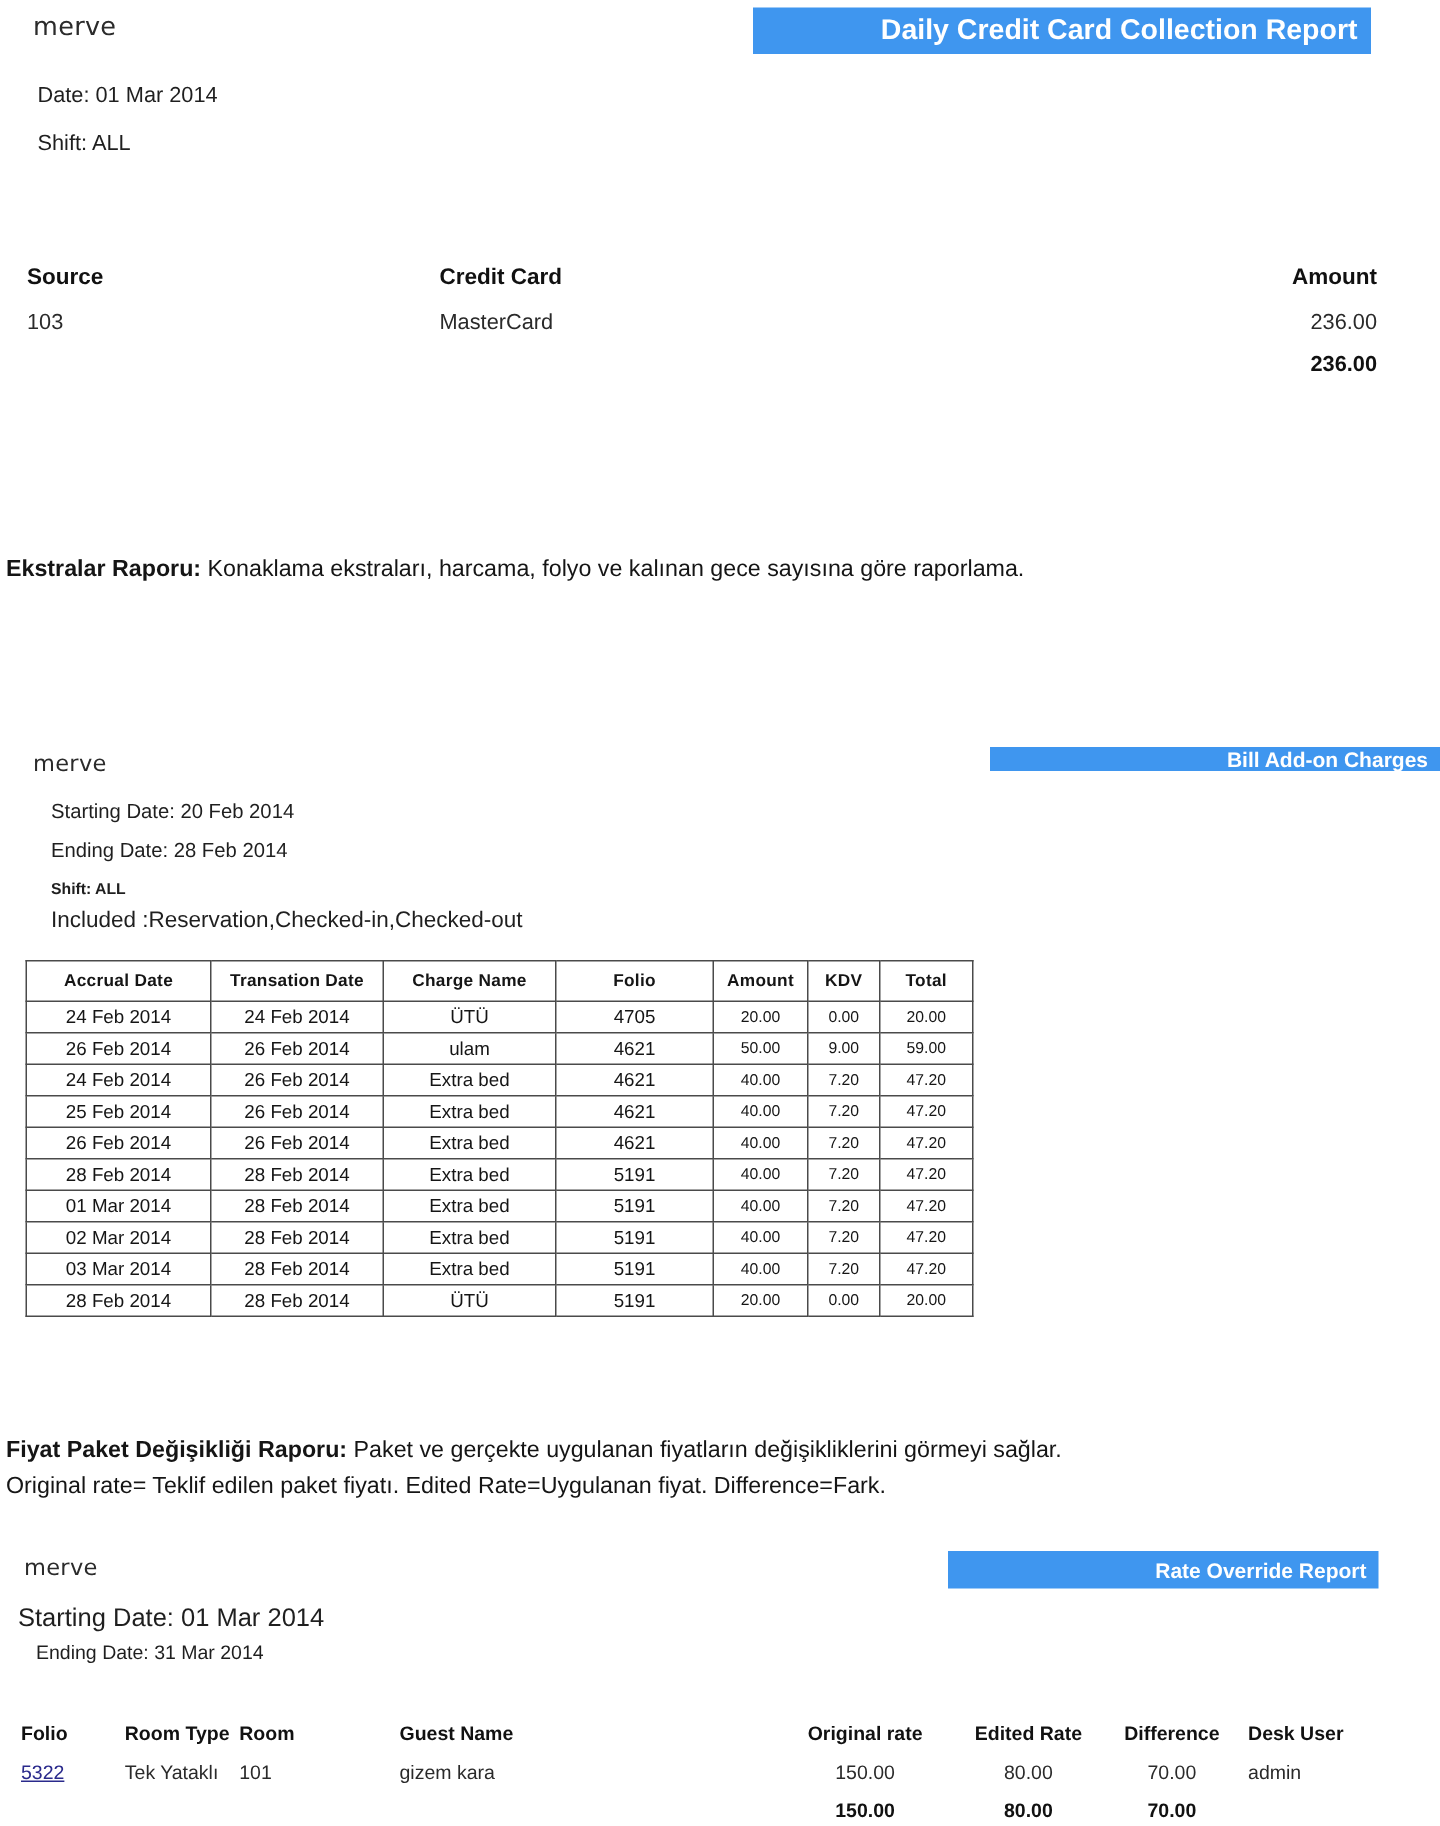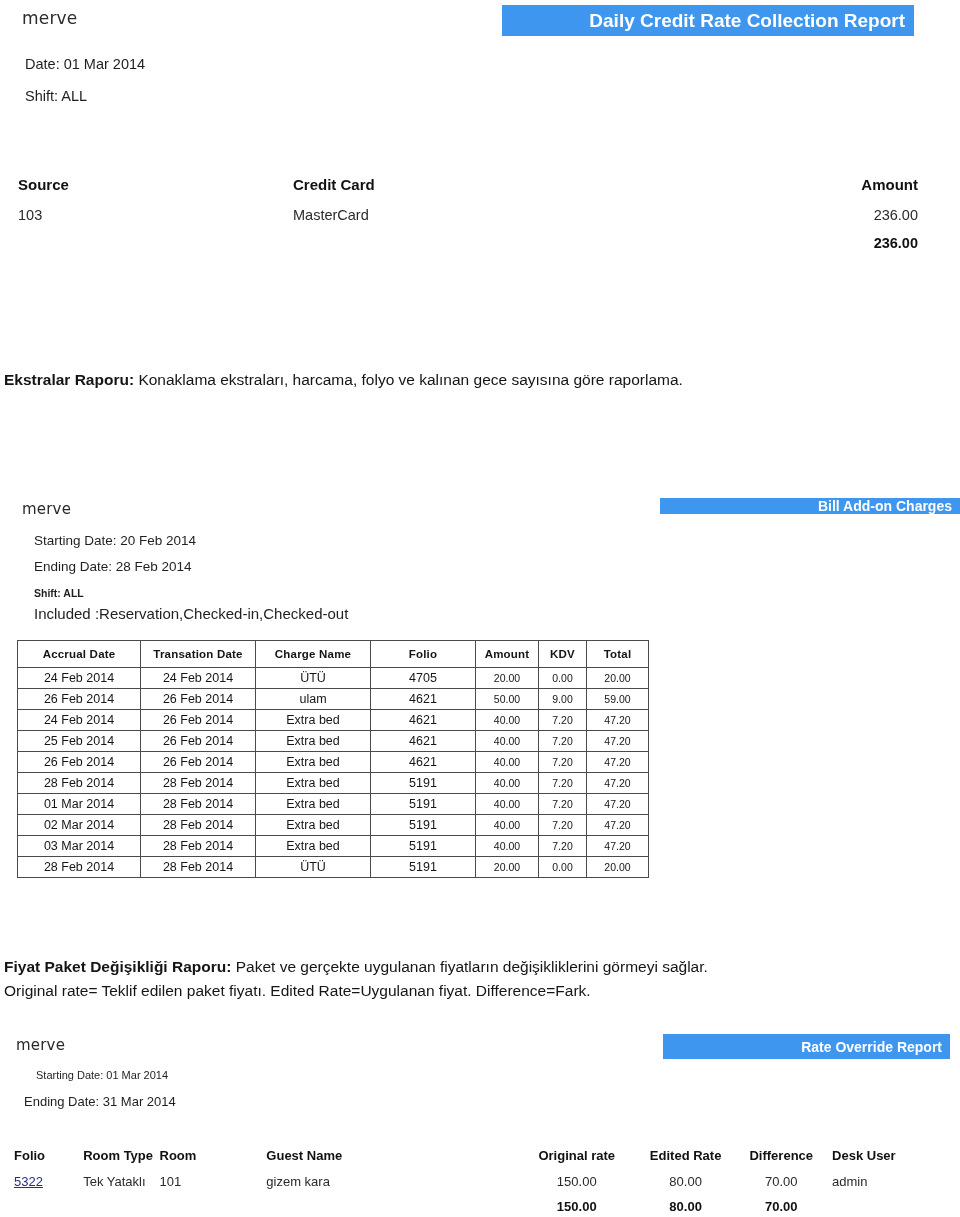--- a/index.html
+++ b/index.html
@@ -146,21 +146,21 @@
     text-decoration: underline;
   }
 </style>
 </head>
 <body>
 
 <div class="abs" style="left:0; top:0; width:960px; height:300px;">
 
   <div class="abs logo" style="left:22px; top:8px;">merve</div>
 
-  <div class="abs banner" id="sec1-banner">Daily Credit Rate Collection Report</div>
+  <div class="abs banner" id="sec1-banner">Daily Credit Card Collection Report</div>
 
   <div class="abs meta-line" style="left:25px; top:56px;">Date: 01 Mar 2014</div>
 
   <div class="abs meta-line" style="left:25px; top:88px;">Shift: ALL</div>
 
   <div class="abs" style="left:18px; top:176px; width:900px;">
     <table class="cc-table">
       <thead>
         <tr>
           <th style="width:275px;">Source</th>
@@ -324,23 +324,23 @@
   <div>
     <b>Fiyat Paket Değişikliği Raporu:</b><span> Paket ve gerçekte uygulanan fiyatların değişikliklerini görmeyi sağlar.</span>
   </div>
   <div>Original rate= Teklif edilen paket fiyatı. Edited Rate=Uygulanan fiyat. Difference=Fark.</div>
 </div>
 
 <div class="abs" style="left:0; top:1030px; width:960px; height:187px;">
 
   <div class="abs logo" style="left:16px; top:6px; font-size:15px;">merve</div>
 
-  <div class="abs banner" id="sec3-banner" style="left:663px; top:4px;">Rate Override Report</div>
-
-  <div class="abs meta-line" style="left:36px; top:39px; font-size:11px;">Starting Date: 01 Mar 2014</div>
+  <div class="abs banner" id="sec3-banner" style="left:632px; top:4px;">Rate Override Report</div>
+
+  <div class="abs meta-line" style="left:12px; top:39px; font-size:17px;">Starting Date: 01 Mar 2014</div>
 
   <div class="abs meta-line" style="left:24px; top:64px; font-size:13px;">Ending Date: 31 Mar 2014</div>
 
   <div class="abs" style="left:14px; top:118px; width:930px;">
     <table class="ro-table">
       <colgroup>
         <col style="width:68px;">
         <col style="width:75px;">
         <col style="width:105px;">
         <col style="width:250px;">

